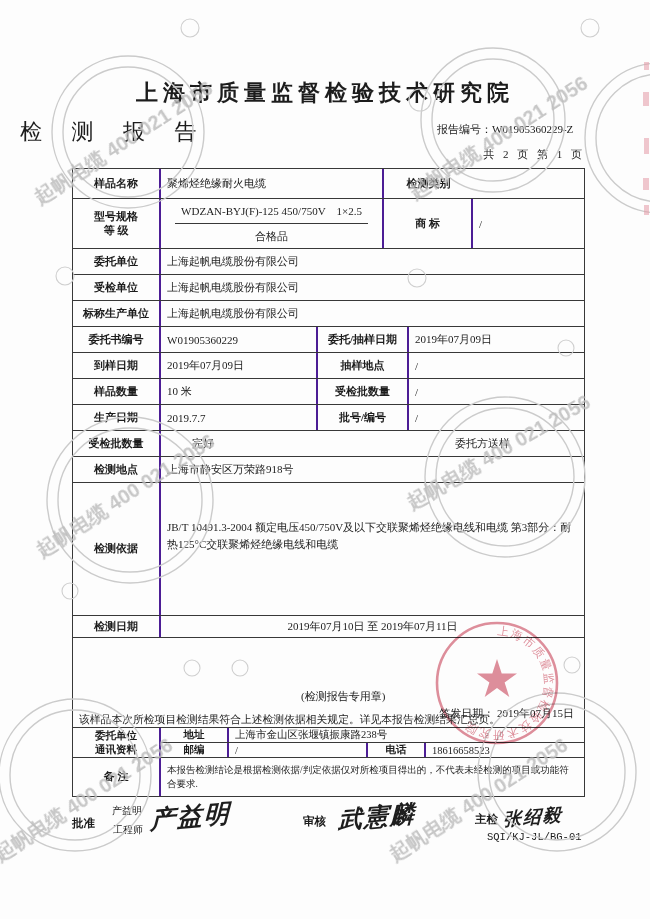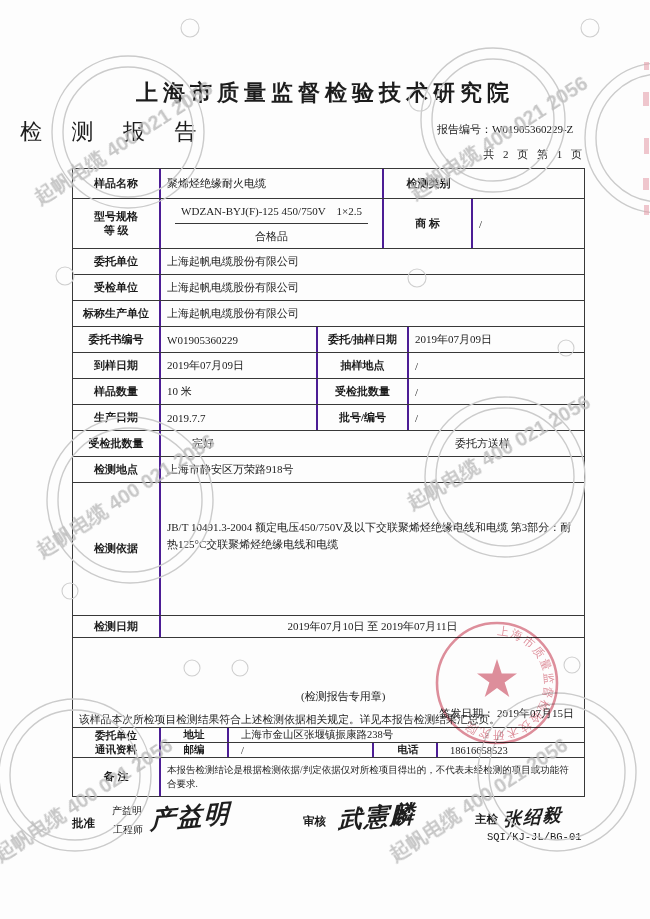--- a/index.html
+++ b/index.html
@@ -31,21 +31,21 @@
   .stack{flex-direction:column;align-items:center;padding:0;}
   .stack>div{flex:1;display:flex;align-items:center;padding:0 6px;}
   .stack>div:first-child{border-bottom:1px solid #383838;}
   .center{justify-content:center;}
   .pre{white-space:pre-wrap;}
   .basis-cell{align-items:flex-start;padding-top:36px;line-height:1.55;}
   .concl-cell{position:relative;align-items:flex-end;padding-top:9px;font-size:10.8px;}
   .seal-note{position:absolute;left:228px;top:51px;font-size:11px;}
   .issue-date{position:absolute;right:10px;top:68px;font-size:11px;}
   .contact-right{flex:1;display:flex;flex-direction:column;padding:0;align-items:stretch;}
-  .contact-row{flex:1;display:flex;gap:6px;}
+  .contact-row{flex:1;display:flex;}
   .contact-row:first-child{border-bottom:1px solid #383838;}
   .sublab{width:68px;flex:none;justify-content:center;font-weight:bold;}
   .w139{width:139px;flex:none;}
   .w58{width:58px;flex:none;}
   .remark-cell{flex-direction:column;align-items:flex-start;justify-content:center;
                font-size:9.5px;line-height:1.5;padding:2px 6px;}
   
   .sig-label{position:absolute;font-size:11.5px;font-weight:bold;}
   .sig-print{position:absolute;font-size:10px;}
   .sig-hand{position:absolute;font-family:"DejaVu Serif",serif;font-style:italic;font-weight:bold;

